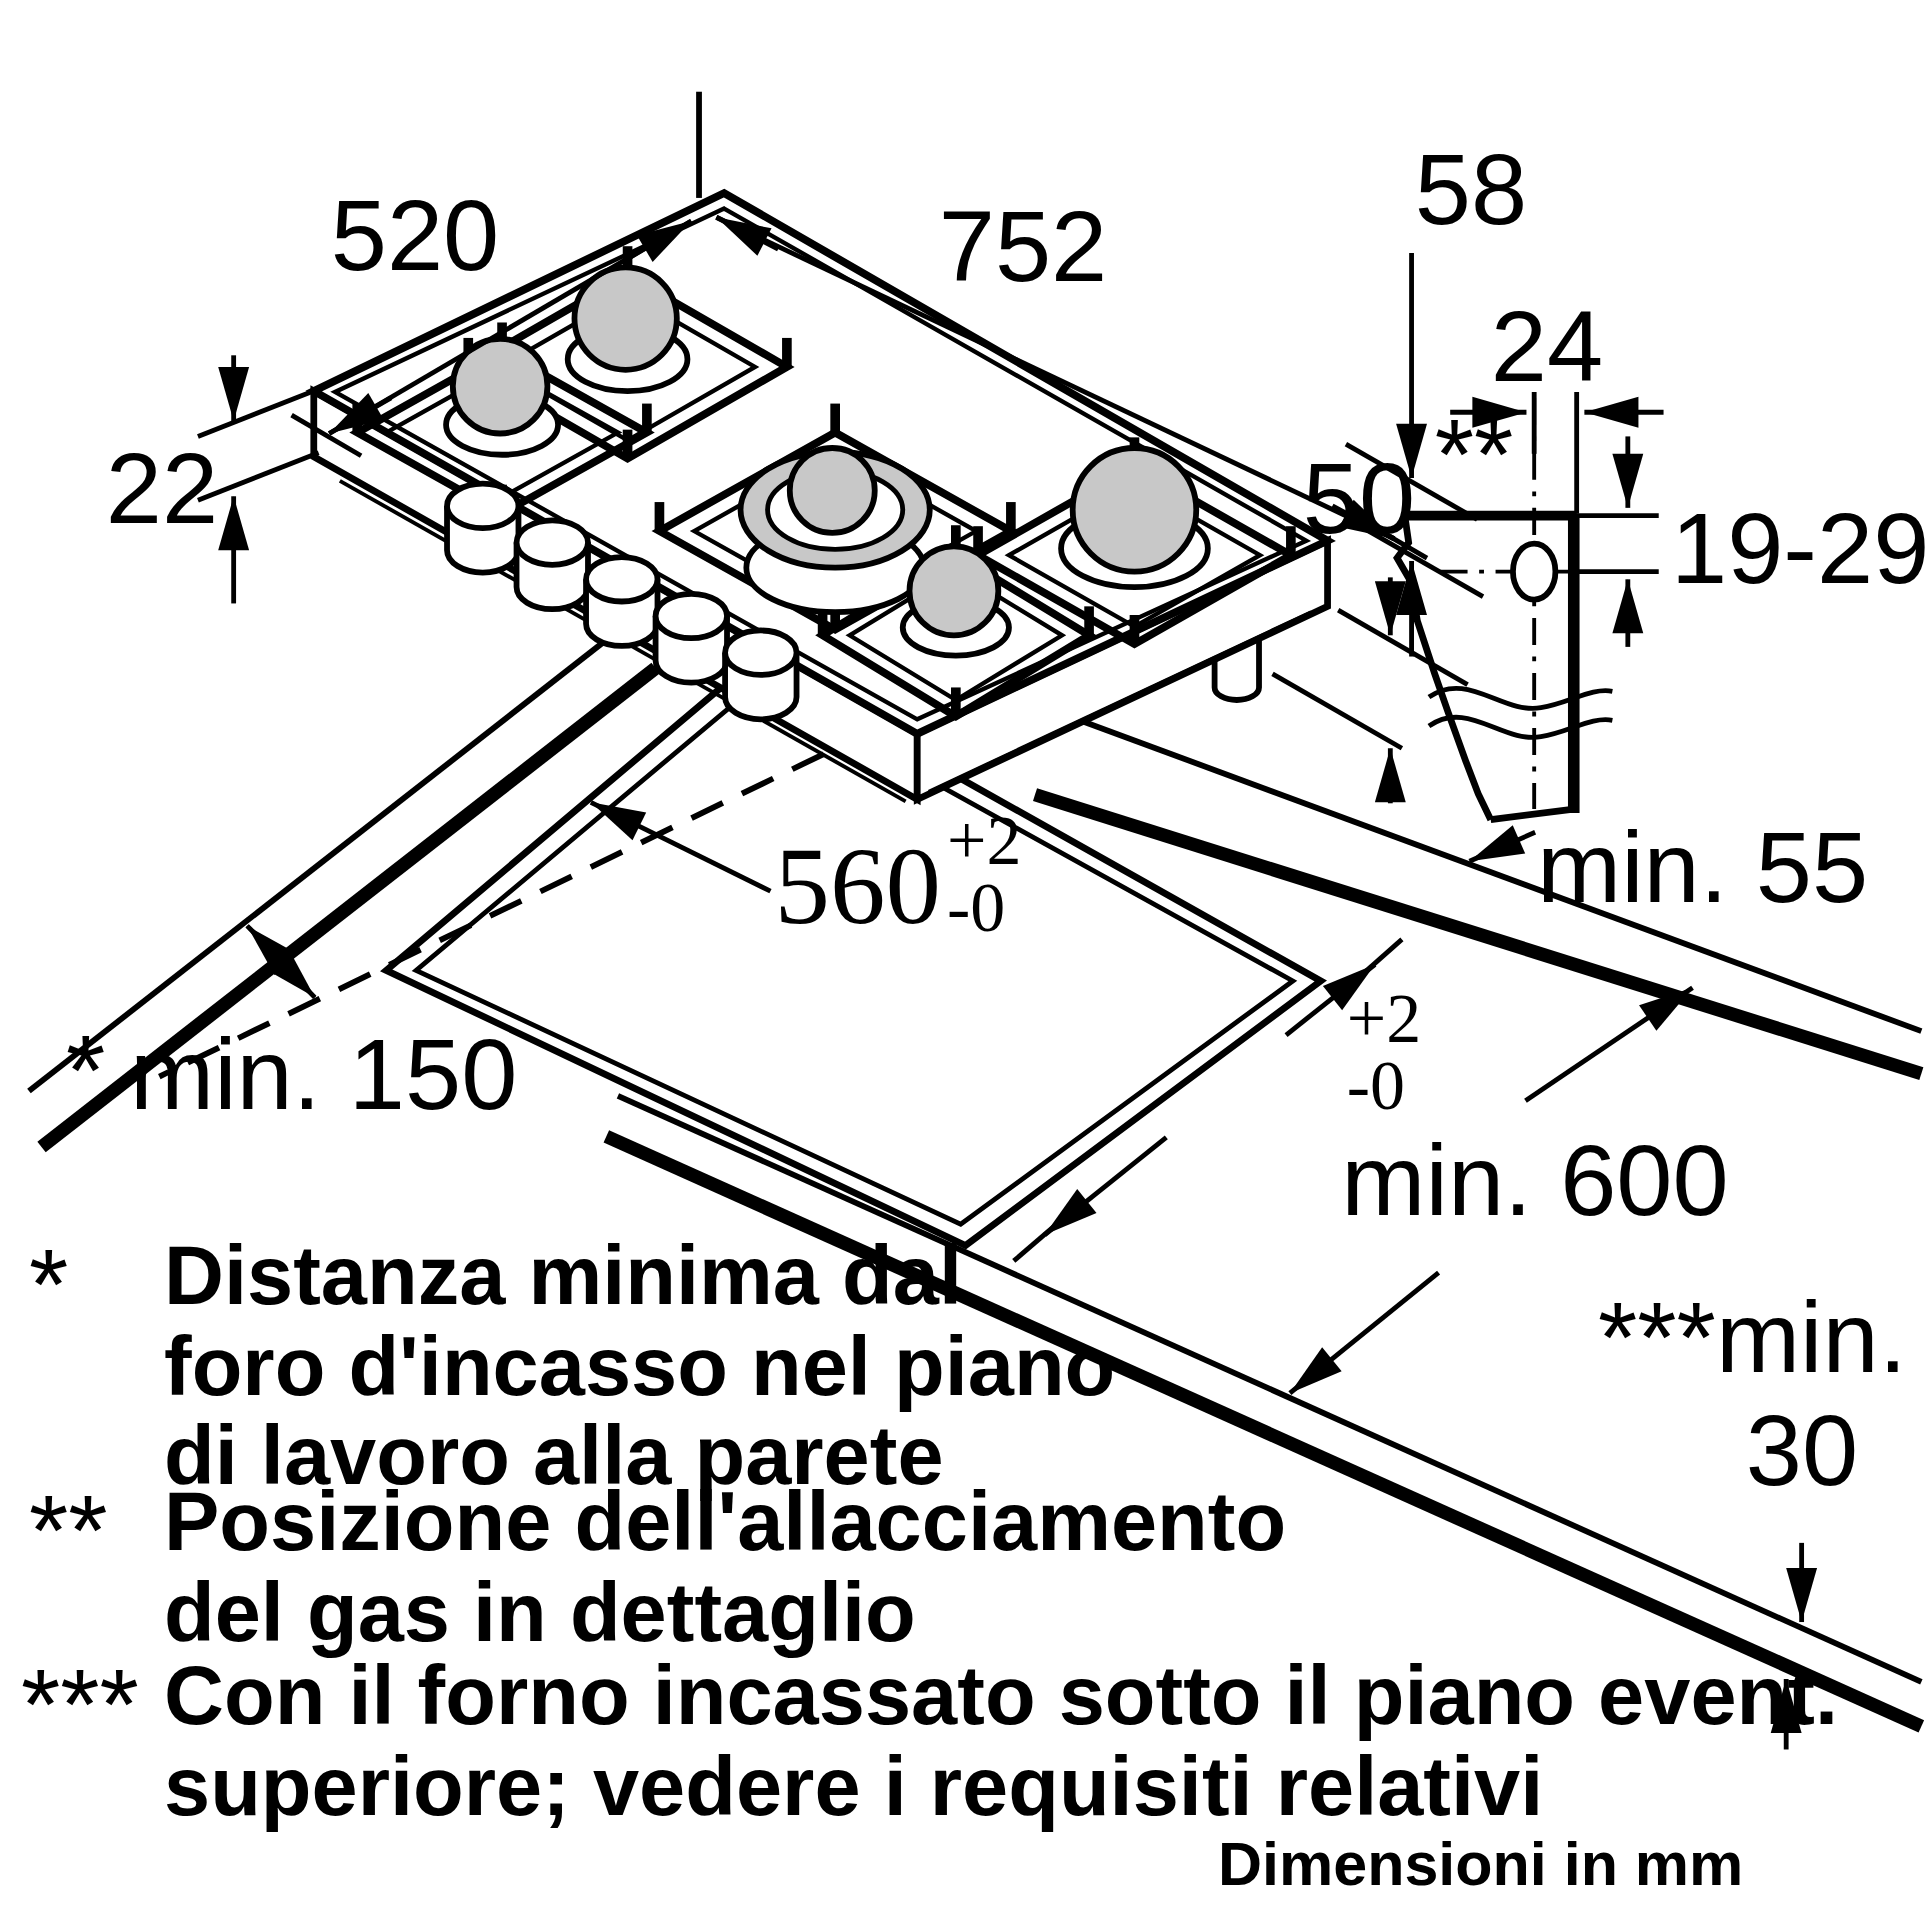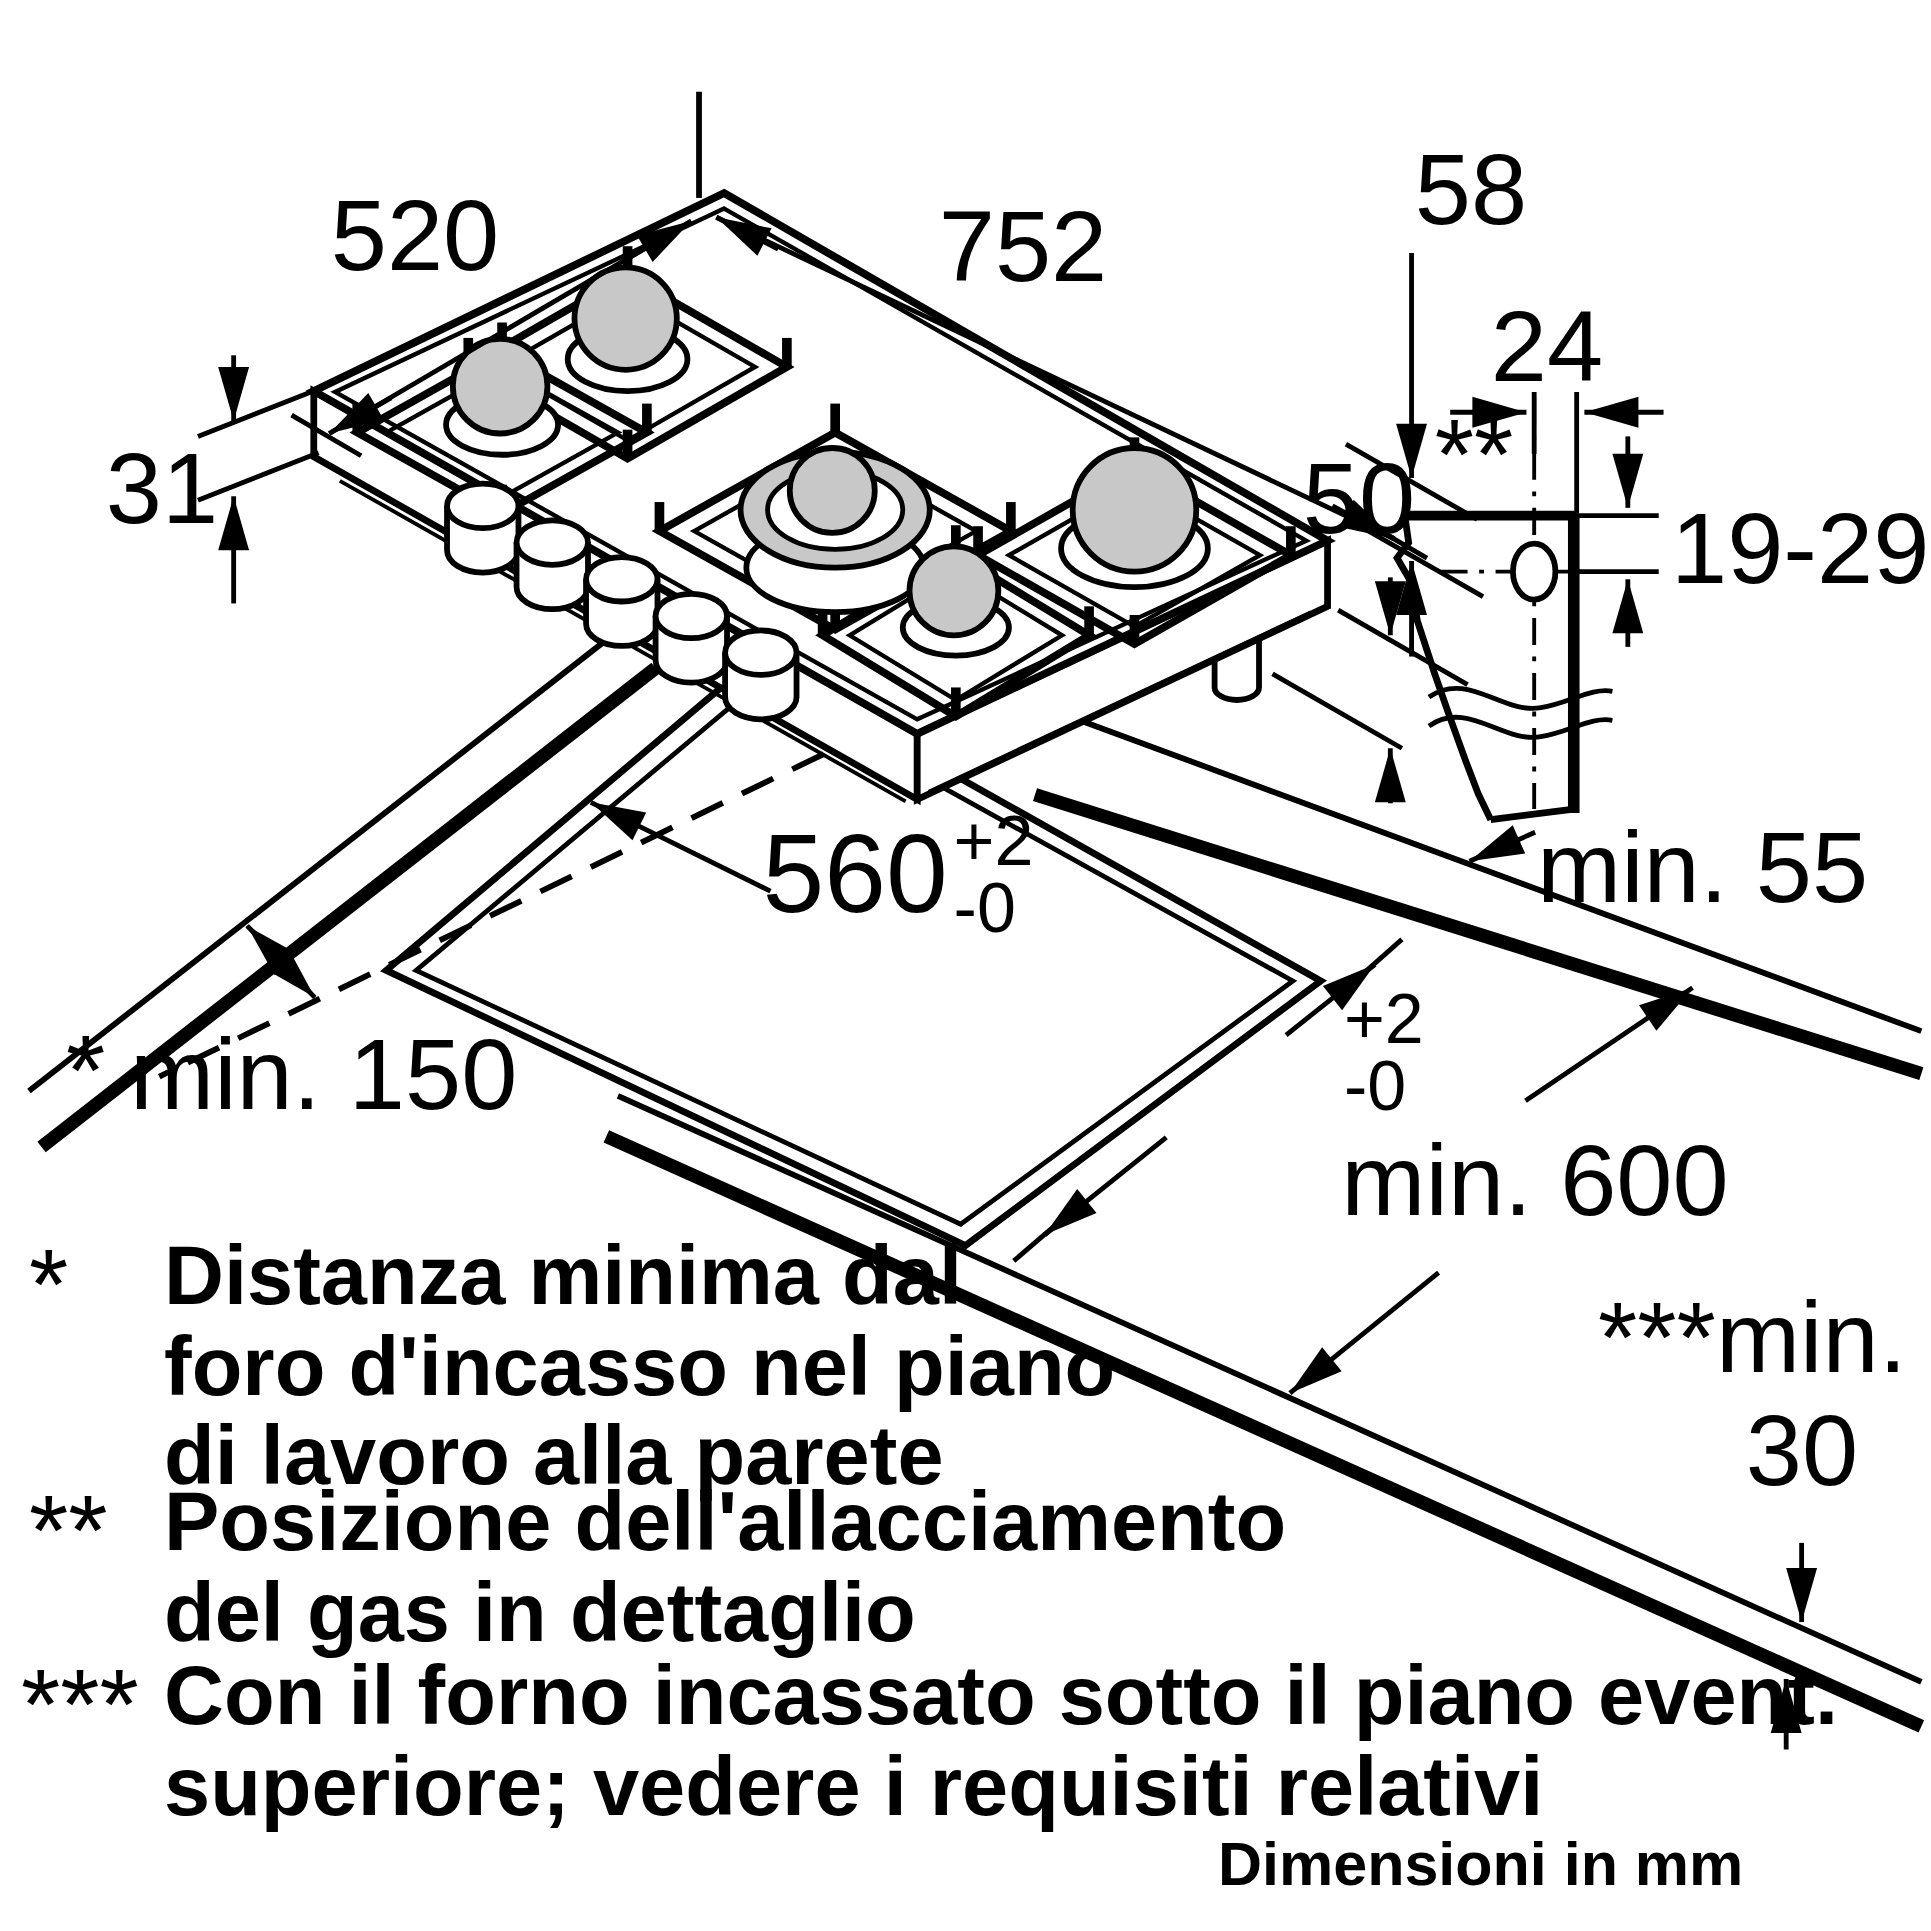--- a/index.html
+++ b/index.html
@@ -3,21 +3,21 @@
 <meta charset="utf-8">
 <style>
   html,body{margin:0;padding:0;background:#fff;}
   #stage{position:relative;width:1931px;height:1931px;background:#fff;overflow:hidden;
          font-family:"Liberation Sans", sans-serif;color:#000;}
   #art{position:absolute;left:0;top:0;}
   .lbl{position:absolute;transform:translate(-50%,-50%);white-space:nowrap;
        font-size:101px;line-height:1;letter-spacing:0;}
   .lbl.left{transform:translate(0,-50%);}
   .big{font-size:111px;}
-  .tolgrp{display:inline-flex;align-items:center;}
+  .tolgrp{display:inline-flex;align-items:flex-end;font-family:Liberation Serif, serif;}
   .tolcol{display:inline-flex;flex-direction:column;margin-left:5.8px;
           font-size:70px;line-height:0.95;}
   .note-line{position:absolute;font-size:83px;line-height:1;white-space:nowrap;font-weight:bold;}
   .marker{position:absolute;font-size:101px;line-height:1;white-space:nowrap;}
 </style>
 </head>
 <body>
 
 <div id="stage">
 
@@ -192,21 +192,21 @@
       <line x1="297" y1="1000" x2="256" y2="959"></line>
       <line x1="286" y1="992" x2="326" y2="1033"></line>
       <line x1="1866" y1="1598" x2="1866" y2="1680"></line>
       <line x1="1850" y1="1812" x2="1850" y2="1739"></line>
     </g>
   </g>
 </svg>
 
 <div class="lbl" style="left:1023px;top:246px">752</div>
 <div class="lbl" style="left:415px;top:235px">520</div>
-<div class="lbl" style="left:162px;top:488px">31</div>
+<div class="lbl" style="left:162px;top:488px">22</div>
 <div class="lbl" style="left:1471px;top:189px">58</div>
 <div class="lbl" style="left:1359px;top:498px">50</div>
 <div class="lbl" style="left:1547px;top:346px">24</div>
 <div class="lbl" style="left:1474px;top:454px">**</div>
 <div class="lbl left" style="left:1671px;top:548px">19-29</div>
 <div class="lbl left" style="left:1537px;top:867px">min. 55</div>
 
 <div class="lbl" style="left:898px;top:874px">
   <span class="tolgrp">
     <span class="big">560</span>

